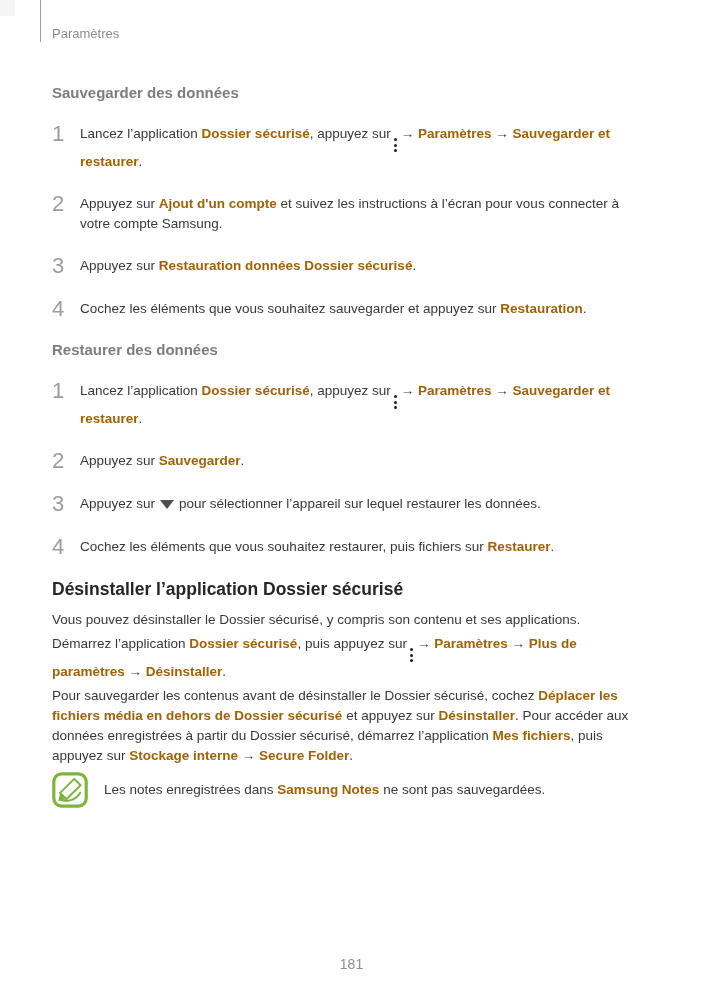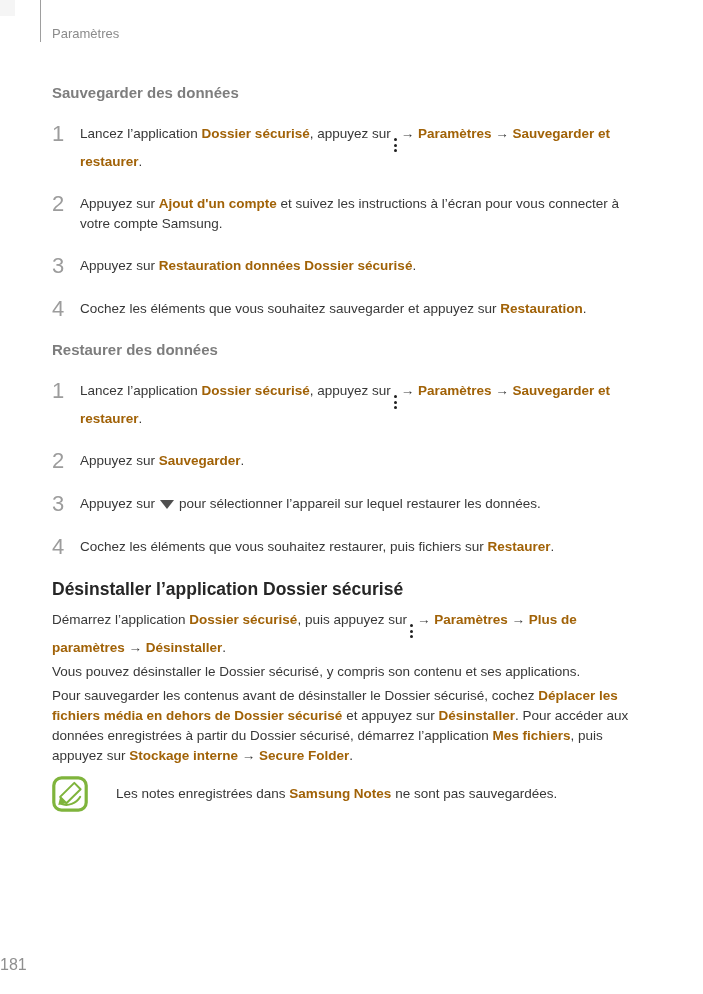--- a/index.html
+++ b/index.html
@@ -15,28 +15,28 @@
   .step{display:flex;margin:0 0 21px 0;}
   .step-num{flex:0 0 28px;width:28px;font-size:22px;line-height:22px;color:#9c9c9c;}
   .step-body{flex:1;font-size:13.5px;line-height:20px;padding-top:1px;}
   .step-body p{margin:0;}
   .step-result{margin-top:7px !important;}
   .heading{font-size:17.5px;line-height:21px;font-weight:bold;color:#262626;margin:4px 0 10px 0;}
   .para{font-size:13.5px;line-height:20px;margin:0 0 4px 0;}
   .rich .b{font-weight:bold;color:#a16207;text-align:center;}
   .note-row{display:flex;align-items:center;gap:16px;margin-top:6px;}
   .note-icon{flex:0 0 36px;width:36px;height:36px;}
-  .note-text{font-size:13.5px;line-height:20px;margin:12px;}
+  .note-text{font-size:13.5px;line-height:20px;margin:0;}
   .dots{display:inline-flex;flex-direction:column;gap:2.5px;vertical-align:-3px;margin:0 4px 0 3px;}
   .dots i{display:block;width:3px;height:3px;border-radius:50%;background:#1f1f1f;}
   .tri{display:inline-block;width:0;height:0;border-left:7px solid transparent;
        border-right:7px solid transparent;border-top:9px solid #4f4f4f;
        vertical-align:-1px;margin:0 5px;}
-  .page-number{position:absolute;left:0;top:956px;width:703px;text-align:left;
-       font-size:16px;color:#8f8f8f;}
+  .page-number{position:absolute;left:0;top:956px;width:703px;text-align:center;
+       font-size:14px;color:#8f8f8f;}
 </style>
 </head>
 <body>
 
 <div class="page">
   <div class="corner-mark"></div>
   <div class="header-rule"></div>
   <div class="running-header">Paramètres</div>
 
   <div class="content">
@@ -104,26 +104,26 @@
 
     <div class="step">
       <div class="step-num">4</div>
       <div class="step-body">
         <p class="rich"><span>Cochez les éléments que vous souhaitez restaurer, puis fichiers sur </span><span class="b">Restaurer</span><span>.</span></p>
       </div>
     </div>
 
     <h1 class="heading">Désinstaller l’application Dossier sécurisé</h1>
 
+    <p class="para rich"><span>Vous pouvez désinstaller le Dossier sécurisé, y compris son contenu et ses applications.</span></p>
     <p class="para rich"><span>Démarrez l’application </span><span class="b">Dossier sécurisé</span><span>, puis appuyez sur</span><span class="dots">
           <i></i>
           <i></i>
           <i></i>
         </span><span>→ </span><span class="b">Paramètres</span><span> → </span><span class="b">Plus de paramètres</span><span> → </span><span class="b">Désinstaller</span><span>.</span></p>
-    <p class="para rich"><span>Vous pouvez désinstaller le Dossier sécurisé, y compris son contenu et ses applications.</span></p>
     <p class="para rich"><span>Pour sauvegarder les contenus avant de désinstaller le Dossier sécurisé, cochez </span><span class="b">Déplacer les fichiers média en dehors de Dossier sécurisé</span><span> et appuyez sur </span><span class="b">Désinstaller</span><span>. Pour accéder aux données enregistrées à partir du Dossier sécurisé, démarrez l’application </span><span class="b">Mes fichiers</span><span>, puis appuyez sur </span><span class="b">Stockage interne</span><span> → </span><span class="b">Secure Folder</span><span>.</span></p>
 
     <div class="note-row">
       <span class="note-icon">
         <svg width="36" height="36" viewBox="0 0 36 36" aria-hidden="true">
           <rect x="1.8" y="1.8" width="32.4" height="32.4" rx="7.8" fill="none" stroke="#7fb43c" stroke-width="3.2"></rect>
           <g fill="none" stroke="#7fb43c" stroke-width="2" stroke-linecap="round" stroke-linejoin="round">
             <path d="M22.3 6.9 L28.6 13.2 L14.4 27.2 L8.1 20.9 Z"></path>
             <path d="M9.2 27.9 C 15.5 30.6, 24.5 27.6, 28.2 20.8"></path>
           </g>

